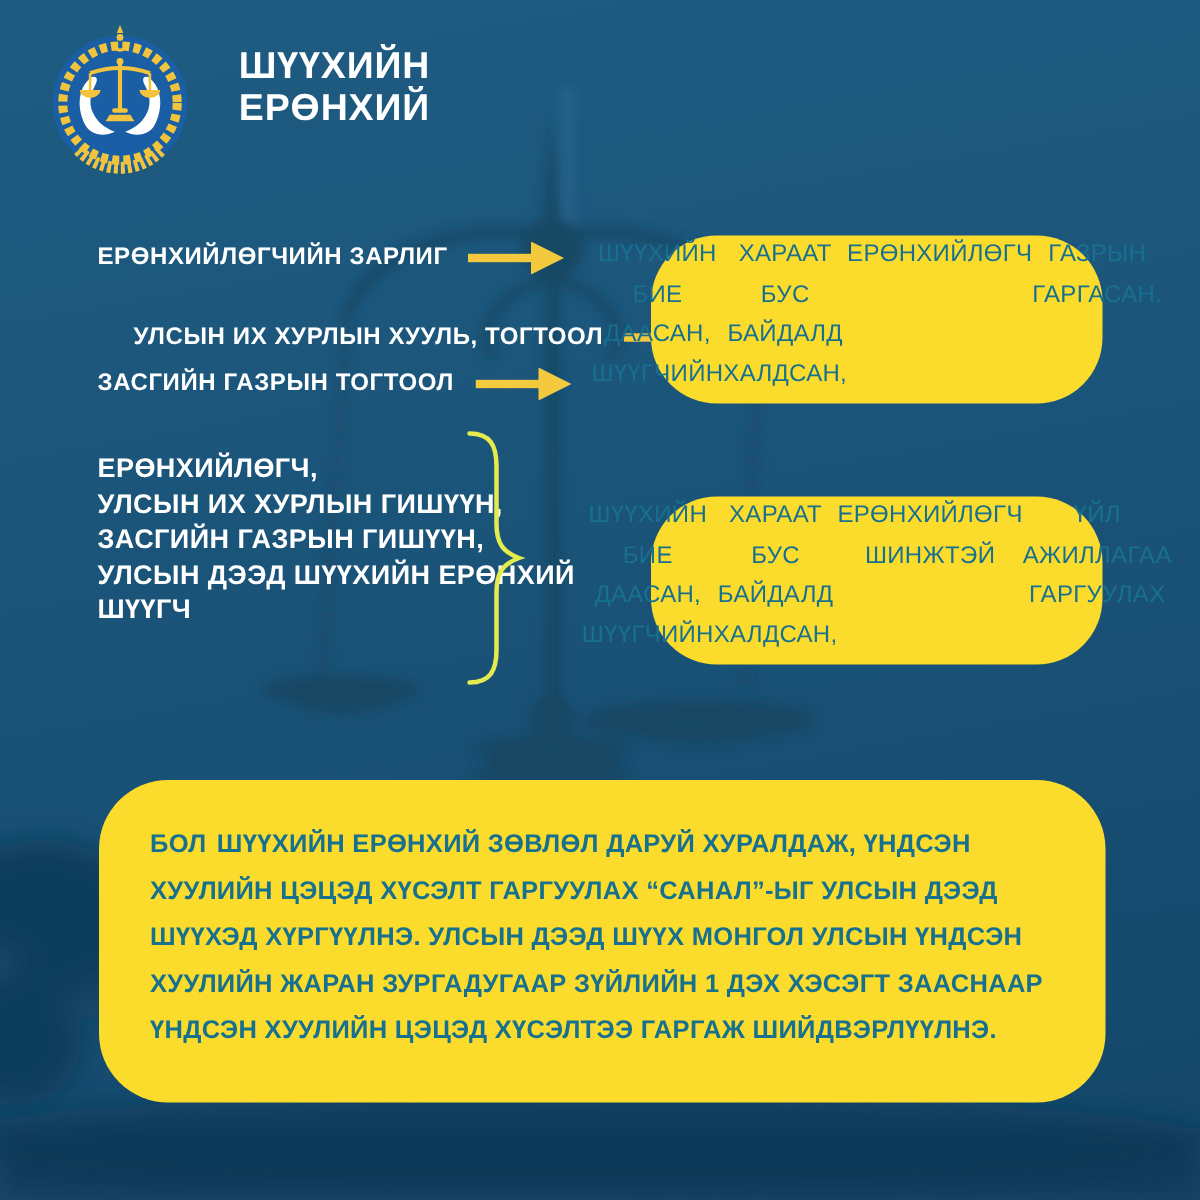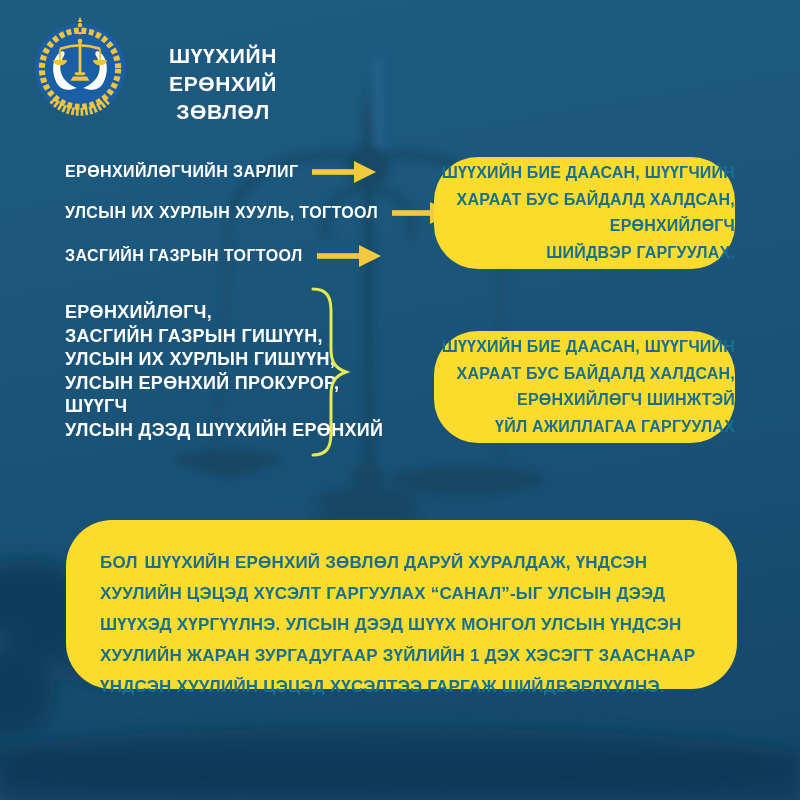--- a/index.html
+++ b/index.html
@@ -5,46 +5,46 @@
   html,body{margin:0;padding:0;background:#0c3050;}
   .page{
     position:relative;width:800px;height:800px;overflow:hidden;
     font-family:"Liberation Sans", sans-serif;
     background:linear-gradient(170deg,#1f5c82 0%,#1a5277 52%,#134669 100%);
   }
   .watermark{position:absolute;inset:0;pointer-events:none;}
   
   .logo{position:absolute;left:28px;top:14px;width:104px;height:106px;}
   .title{
-    position:absolute;left:128px;top:42px;width:190px;
-    color:#ffffff;font-size:21px;font-weight:600;line-height:28px;
+    position:absolute;left:128px;top:30px;width:190px;
+    color:#ffffff;font-size:25px;font-weight:600;line-height:28px;
     letter-spacing:.6px;text-align:center;
   }
   
   .src-row{position:absolute;left:65px;display:flex;align-items:center;gap:14px;}
-  .src-row.r1{top:161px;} .src-row.r2{top:202px;} .src-row.r3{top:245px;}
+  .src-row.r1{top:161px;} .src-row.r2{top:214px;margin-left:24px;} .src-row.r3{top:245px;}
   .src-label{color:#ffffff;font-size:16px;font-weight:600;letter-spacing:.4px;white-space:nowrap;}
   .arrow{flex:0 0 auto;display:block;}
   
   .officials{
     position:absolute;left:65px;top:301px;color:#ffffff;
     font-size:18px;font-weight:700;line-height:23.5px;letter-spacing:.3px;
   }
   .brace{position:absolute;left:310px;top:286px;}
   
   .callout{
     position:absolute;left:434px;width:301px;height:112px;border-radius:44px;
-    background:#fbdc2d;display:flex;flex-direction:column;justify-content:center;
-    text-align:right;color:#18708f;font-size:16px;font-weight:700;line-height:26.5px;
+    background:#fbdc2d;display:flex;flex-direction:row;justify-content:center;
+    text-align:center;color:#18708f;font-size:16px;font-weight:400;line-height:26.5px;
     letter-spacing:.2px;
   }
   .callout.c1{top:157px;} .callout.c2{top:331px;}
   
   .conclusion{
-    position:absolute;left:66px;top:520px;width:671px;height:169px;border-radius:46px;
+    position:absolute;left:66px;top:520px;width:671px;height:215px;border-radius:46px;
     background:#fbdc2d;box-sizing:border-box;padding:27px 34px 0 34px;
     color:#18708f;font-size:17px;font-weight:600;line-height:31px;letter-spacing:.2px;
   }
   .conclusion .lead{font-weight:800;margin-right:7px;}
 </style>
 </head>
 <body>
 
 <div class="page">
 
@@ -112,21 +112,20 @@
 
     <g fill="#f0c43c">
       <polygon points="57.5,8 62.5,8 60,2"></polygon>
       <circle cx="60" cy="11.5" r="2.6"></circle>
       <path d="M55,15.5 A5,4.5 0 0 0 65,15.5 L65,18 A5,4.5 0 0 1 55,18 Z"></path>
     </g>
   </svg>
 
   <div class="title">
     <div>ШҮҮХИЙН ЕРӨНХИЙ</div>
-    <div>ЗӨВЛӨЛ</div>
   </div>
 
   <div class="src-row r1">
     <span class="src-label">ЕРӨНХИЙЛӨГЧИЙН ЗАРЛИГ</span>
     <svg class="arrow" width="64" height="22" viewBox="0 0 64 22">
       <rect x="0" y="8.2" width="43" height="5.6" fill="#f3c93e"></rect>
       <polygon points="42,0 64,11 42,22" fill="#f3c93e"></polygon>
     </svg>
   </div>
   <div class="src-row r2">
@@ -139,35 +138,34 @@
   <div class="src-row r3">
     <span class="src-label">ЗАСГИЙН ГАЗРЫН ТОГТООЛ</span>
     <svg class="arrow" width="64" height="22" viewBox="0 0 64 22">
       <rect x="0" y="8.2" width="43" height="5.6" fill="#f3c93e"></rect>
       <polygon points="42,0 64,11 42,22" fill="#f3c93e"></polygon>
     </svg>
   </div>
 
   <div class="officials">
     <div>ЕРӨНХИЙЛӨГЧ,</div>
+    <div>УЛСЫН ИХ ХУРЛЫН ГИШҮҮН,</div>
     <div>ЗАСГИЙН ГАЗРЫН ГИШҮҮН,</div>
-    <div>УЛСЫН ИХ ХУРЛЫН ГИШҮҮН,</div>
-    <div>УЛСЫН ЕРӨНХИЙ ПРОКУРОР,</div>
+    <div>УЛСЫН ДЭЭД ШҮҮХИЙН ЕРӨНХИЙ</div>
     <div>ШҮҮГЧ</div>
-    <div>УЛСЫН ДЭЭД ШҮҮХИЙН ЕРӨНХИЙ</div>
   </div>
   <svg class="brace" width="42" height="172" viewBox="0 0 42 172">
     <path d="M3,3 C17,3 21,11 21,25 L21,63 C21,76 25,82 36,86 C25,90 21,96 21,109 L21,147 C21,161 17,169 3,169" fill="none" stroke="#e5ea4f" stroke-width="3" stroke-linecap="round"></path>
   </svg>
 
   <div class="callout c1">
     <div>ШҮҮХИЙН БИЕ ДААСАН, ШҮҮГЧИЙН</div>
     <div>ХАРААТ БУС БАЙДАЛД ХАЛДСАН,</div>
     <div>ЕРӨНХИЙЛӨГЧ</div>
-    <div>ШИЙДВЭР ГАРГУУЛАХ.</div>
+    <div>ГАЗРЫН ГАРГАСАН.</div>
   </div>
   <div class="callout c2">
     <div>ШҮҮХИЙН БИЕ ДААСАН, ШҮҮГЧИЙН</div>
     <div>ХАРААТ БУС БАЙДАЛД ХАЛДСАН,</div>
     <div>ЕРӨНХИЙЛӨГЧ ШИНЖТЭЙ</div>
     <div>ҮЙЛ АЖИЛЛАГАА ГАРГУУЛАХ</div>
   </div>
 
   <div class="conclusion">
     <span class="lead">БОЛ</span><span>ШҮҮХИЙН ЕРӨНХИЙ ЗӨВЛӨЛ ДАРУЙ ХУРАЛДАЖ, ҮНДСЭН ХУУЛИЙН ЦЭЦЭД ХҮСЭЛТ ГАРГУУЛАХ “САНАЛ”-ЫГ УЛСЫН ДЭЭД ШҮҮХЭД ХҮРГҮҮЛНЭ. УЛСЫН ДЭЭД ШҮҮХ МОНГОЛ УЛСЫН ҮНДСЭН ХУУЛИЙН ЖАРАН ЗУРГАДУГААР ЗҮЙЛИЙН 1 ДЭХ ХЭСЭГТ ЗААСНААР ҮНДСЭН ХУУЛИЙН ЦЭЦЭД ХҮСЭЛТЭЭ ГАРГАЖ ШИЙДВЭРЛҮҮЛНЭ.</span>

